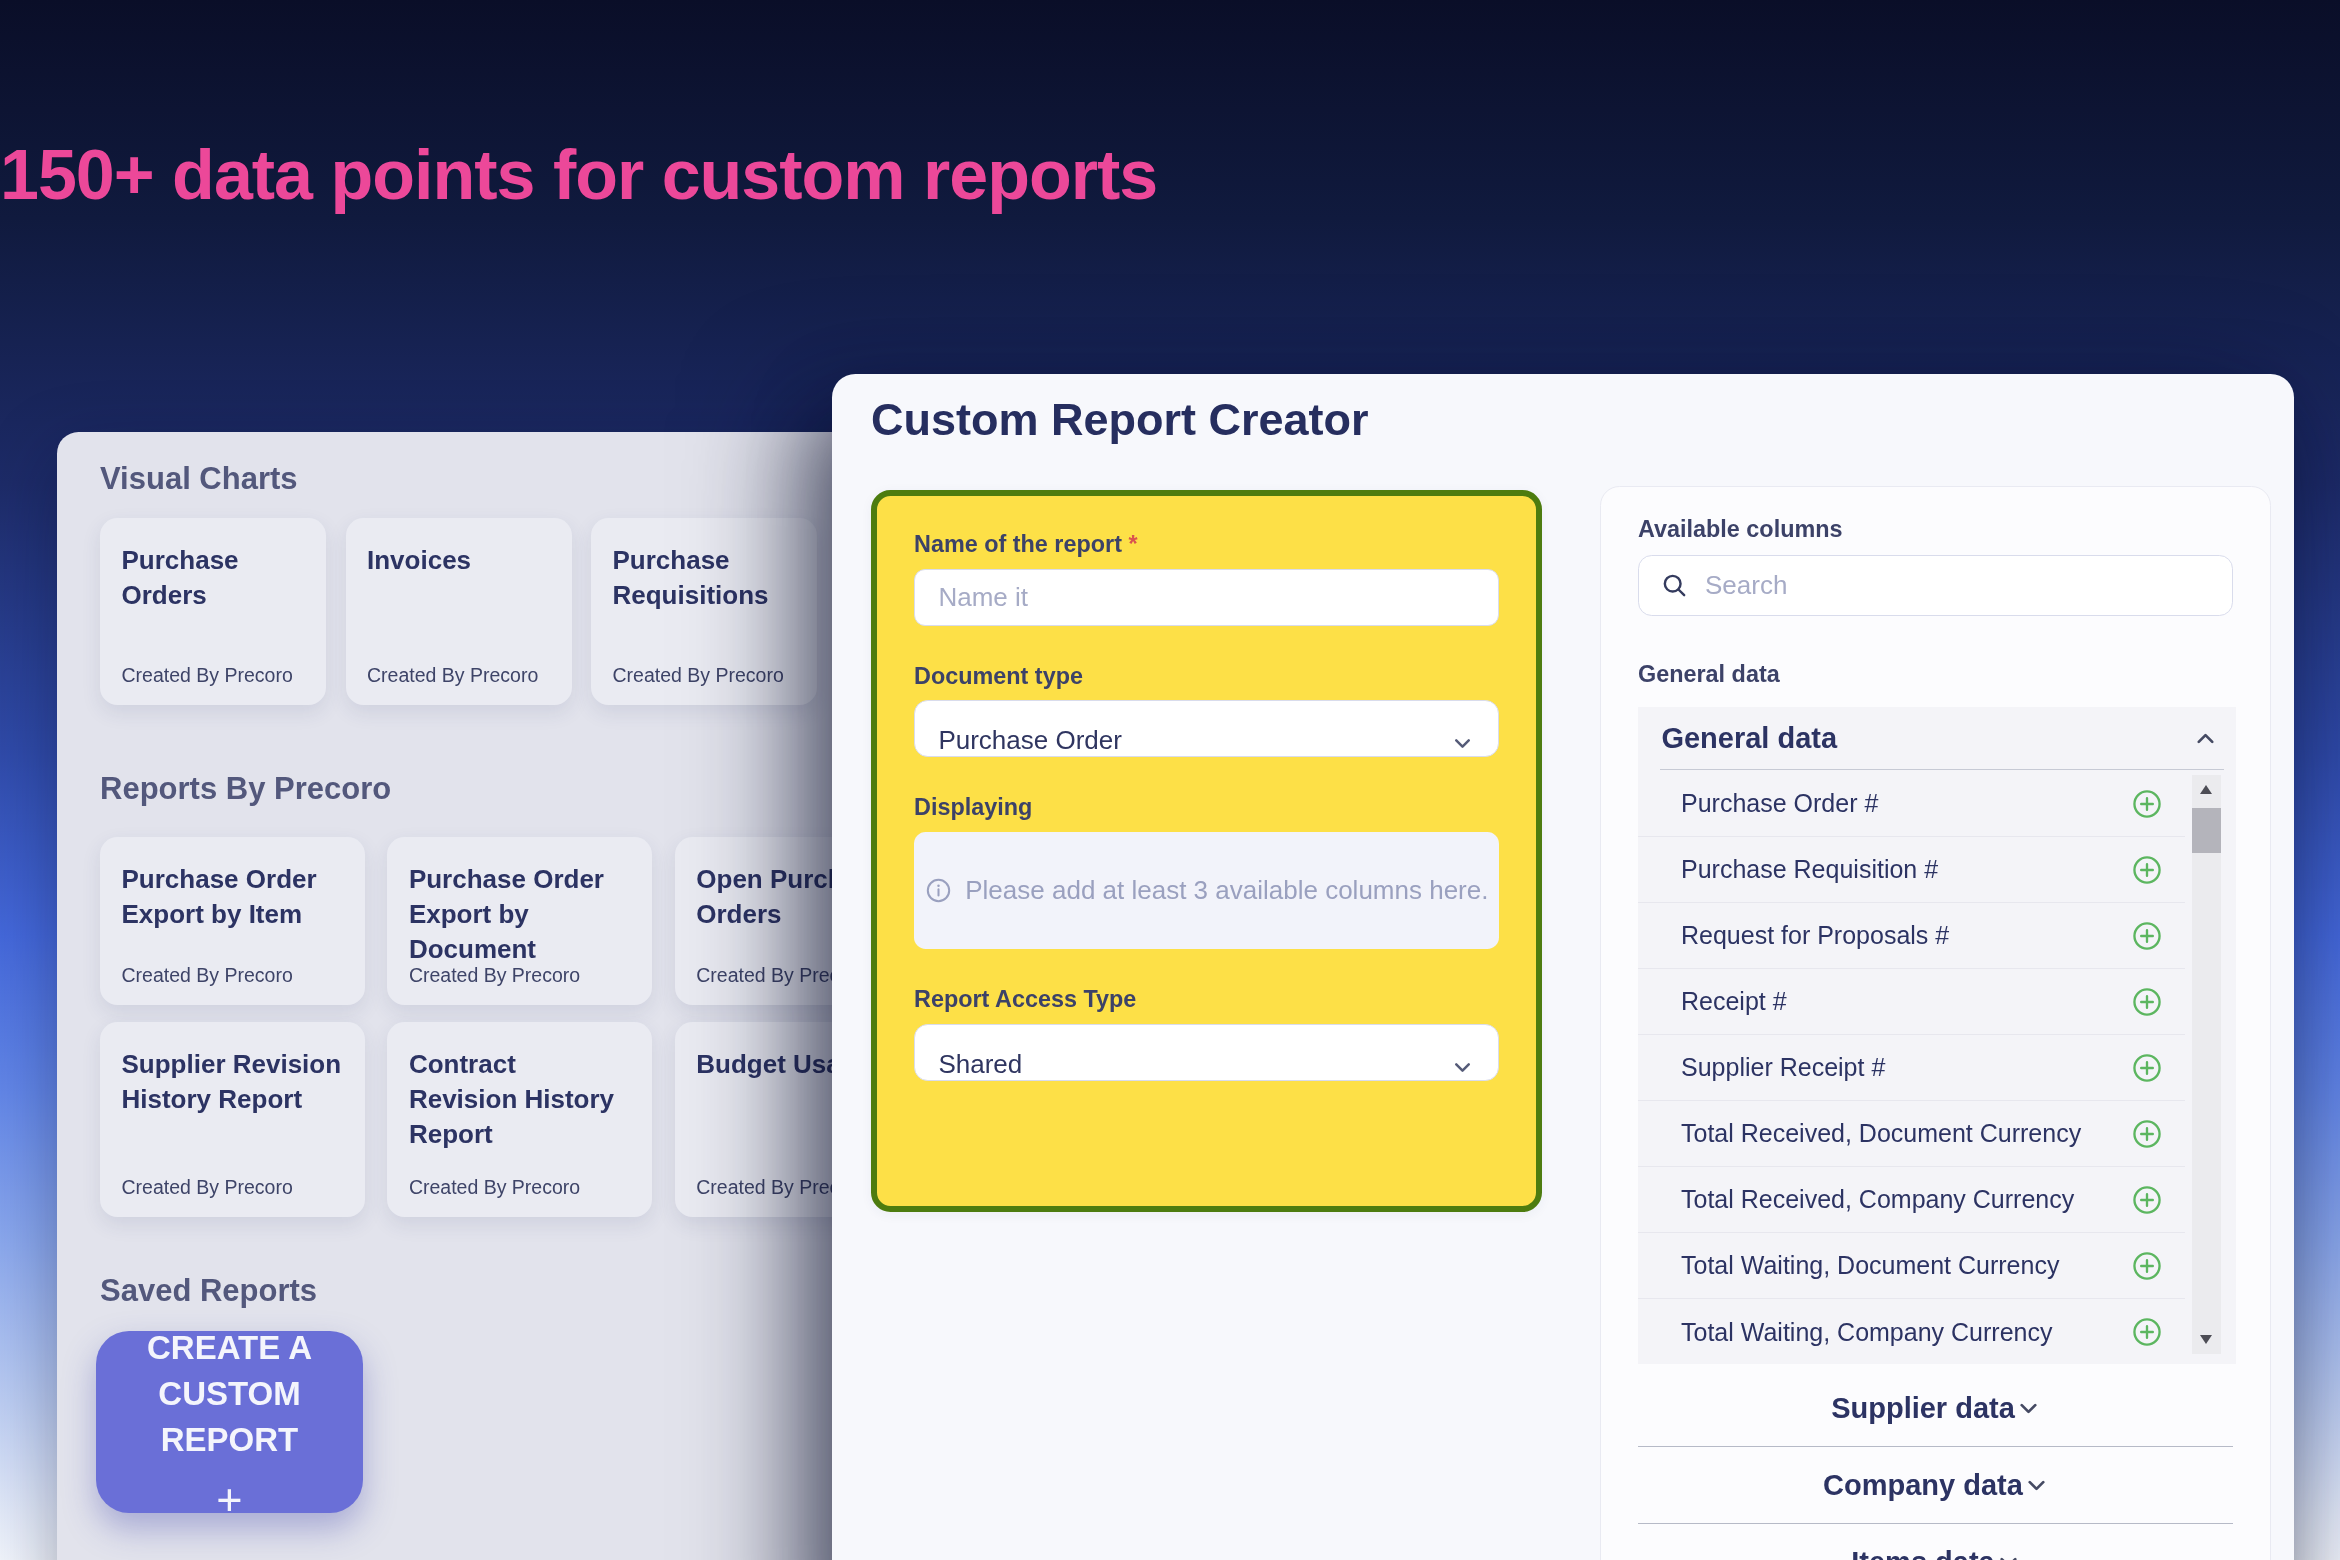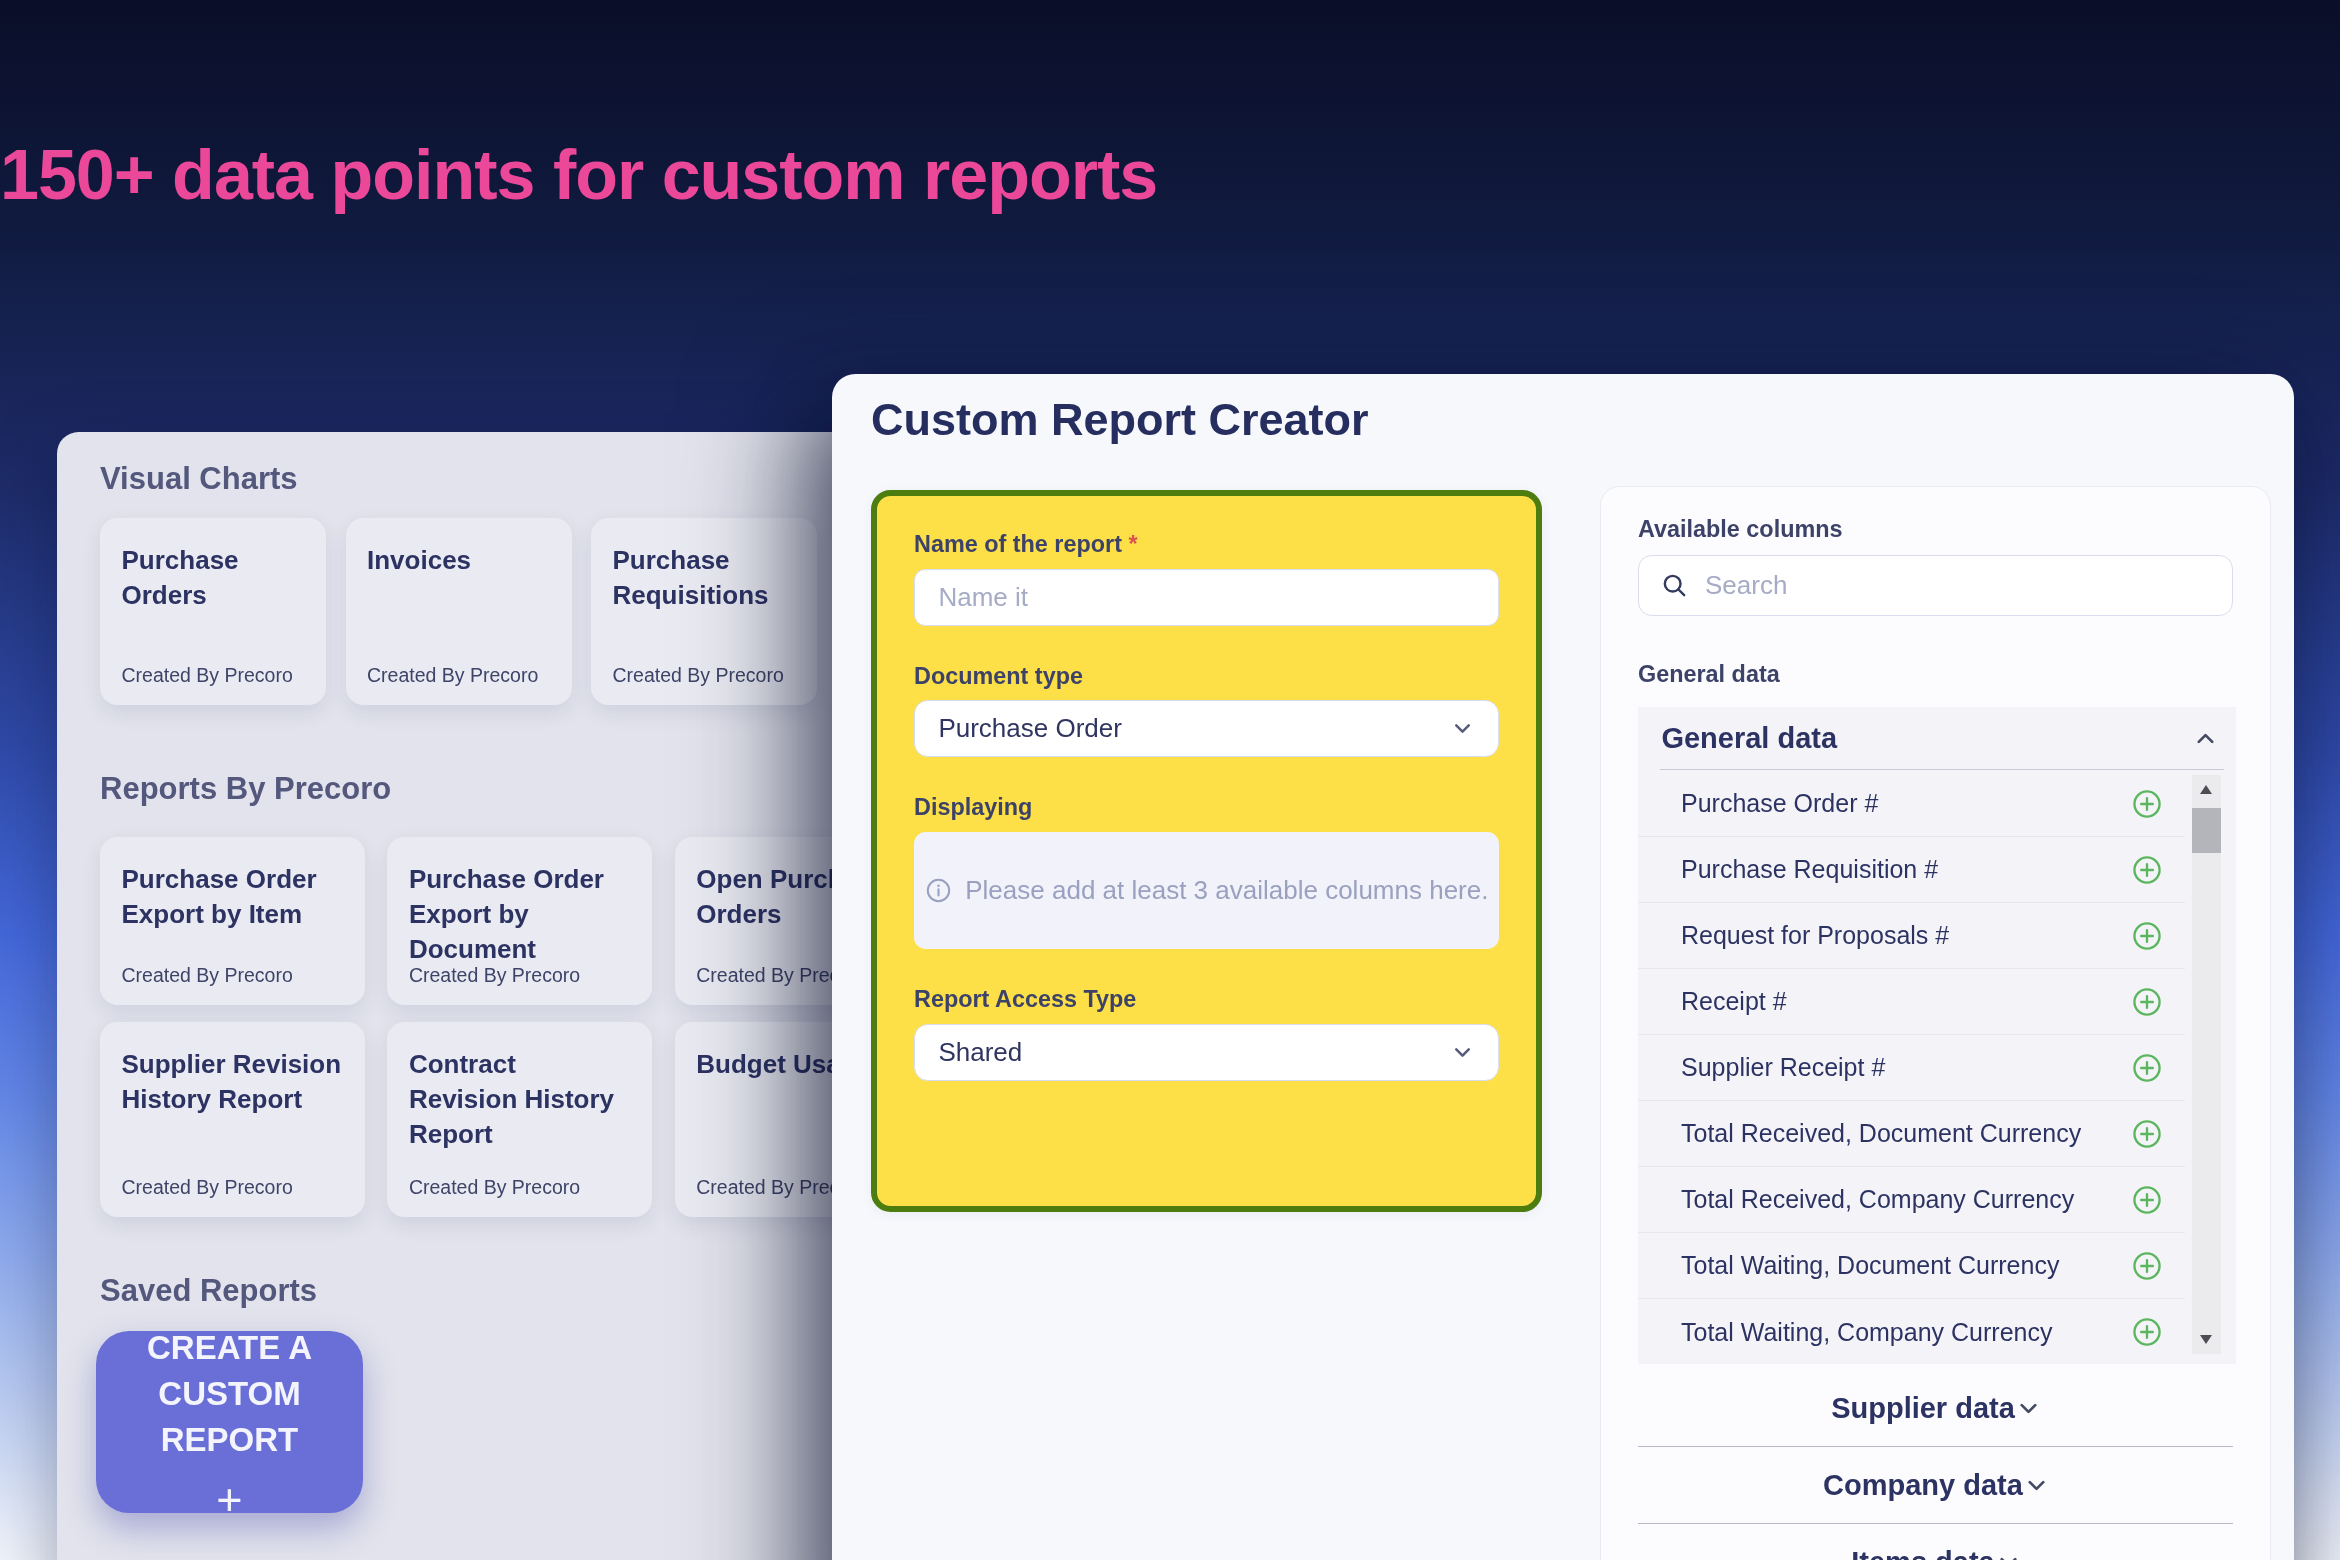--- a/index.html
+++ b/index.html
@@ -80,21 +80,21 @@
   }
   .req{color:#d9534f;}
   .text-input{
     width:100%;height:57px;box-sizing:border-box;border:1.5px solid #d9dcec;
     border-radius:11px;background:#ffffff;padding:0 23.4px;font-size:26px;
     color:#2f3560;outline:none;font-family:"Liberation Sans",sans-serif;
   }
   .text-input::placeholder{color:#a6abc6;}
   .select{
     width:100%;height:57px;box-sizing:border-box;border:1.5px solid #d9dcec;
-    border-radius:13.7px;background:#ffffff;display:flex;align-items:center;
+    border-radius:13.7px;background:#ffffff;display:flex;align-items:flex-end;
     justify-content:space-between;padding:0 23.4px;cursor:pointer;
   }
   .select .sel-value{font-size:26px;color:#2f3560;}
   .spacer38{height:37px;}
   .display-box{
     height:117px;background:#f2f3fa;border-radius:11.7px;
     display:flex;align-items:center;justify-content:center;gap:13.7px;
   }
   .display-box .hint{font-size:26px;color:#9aa0bf;}
   .save-btn{

